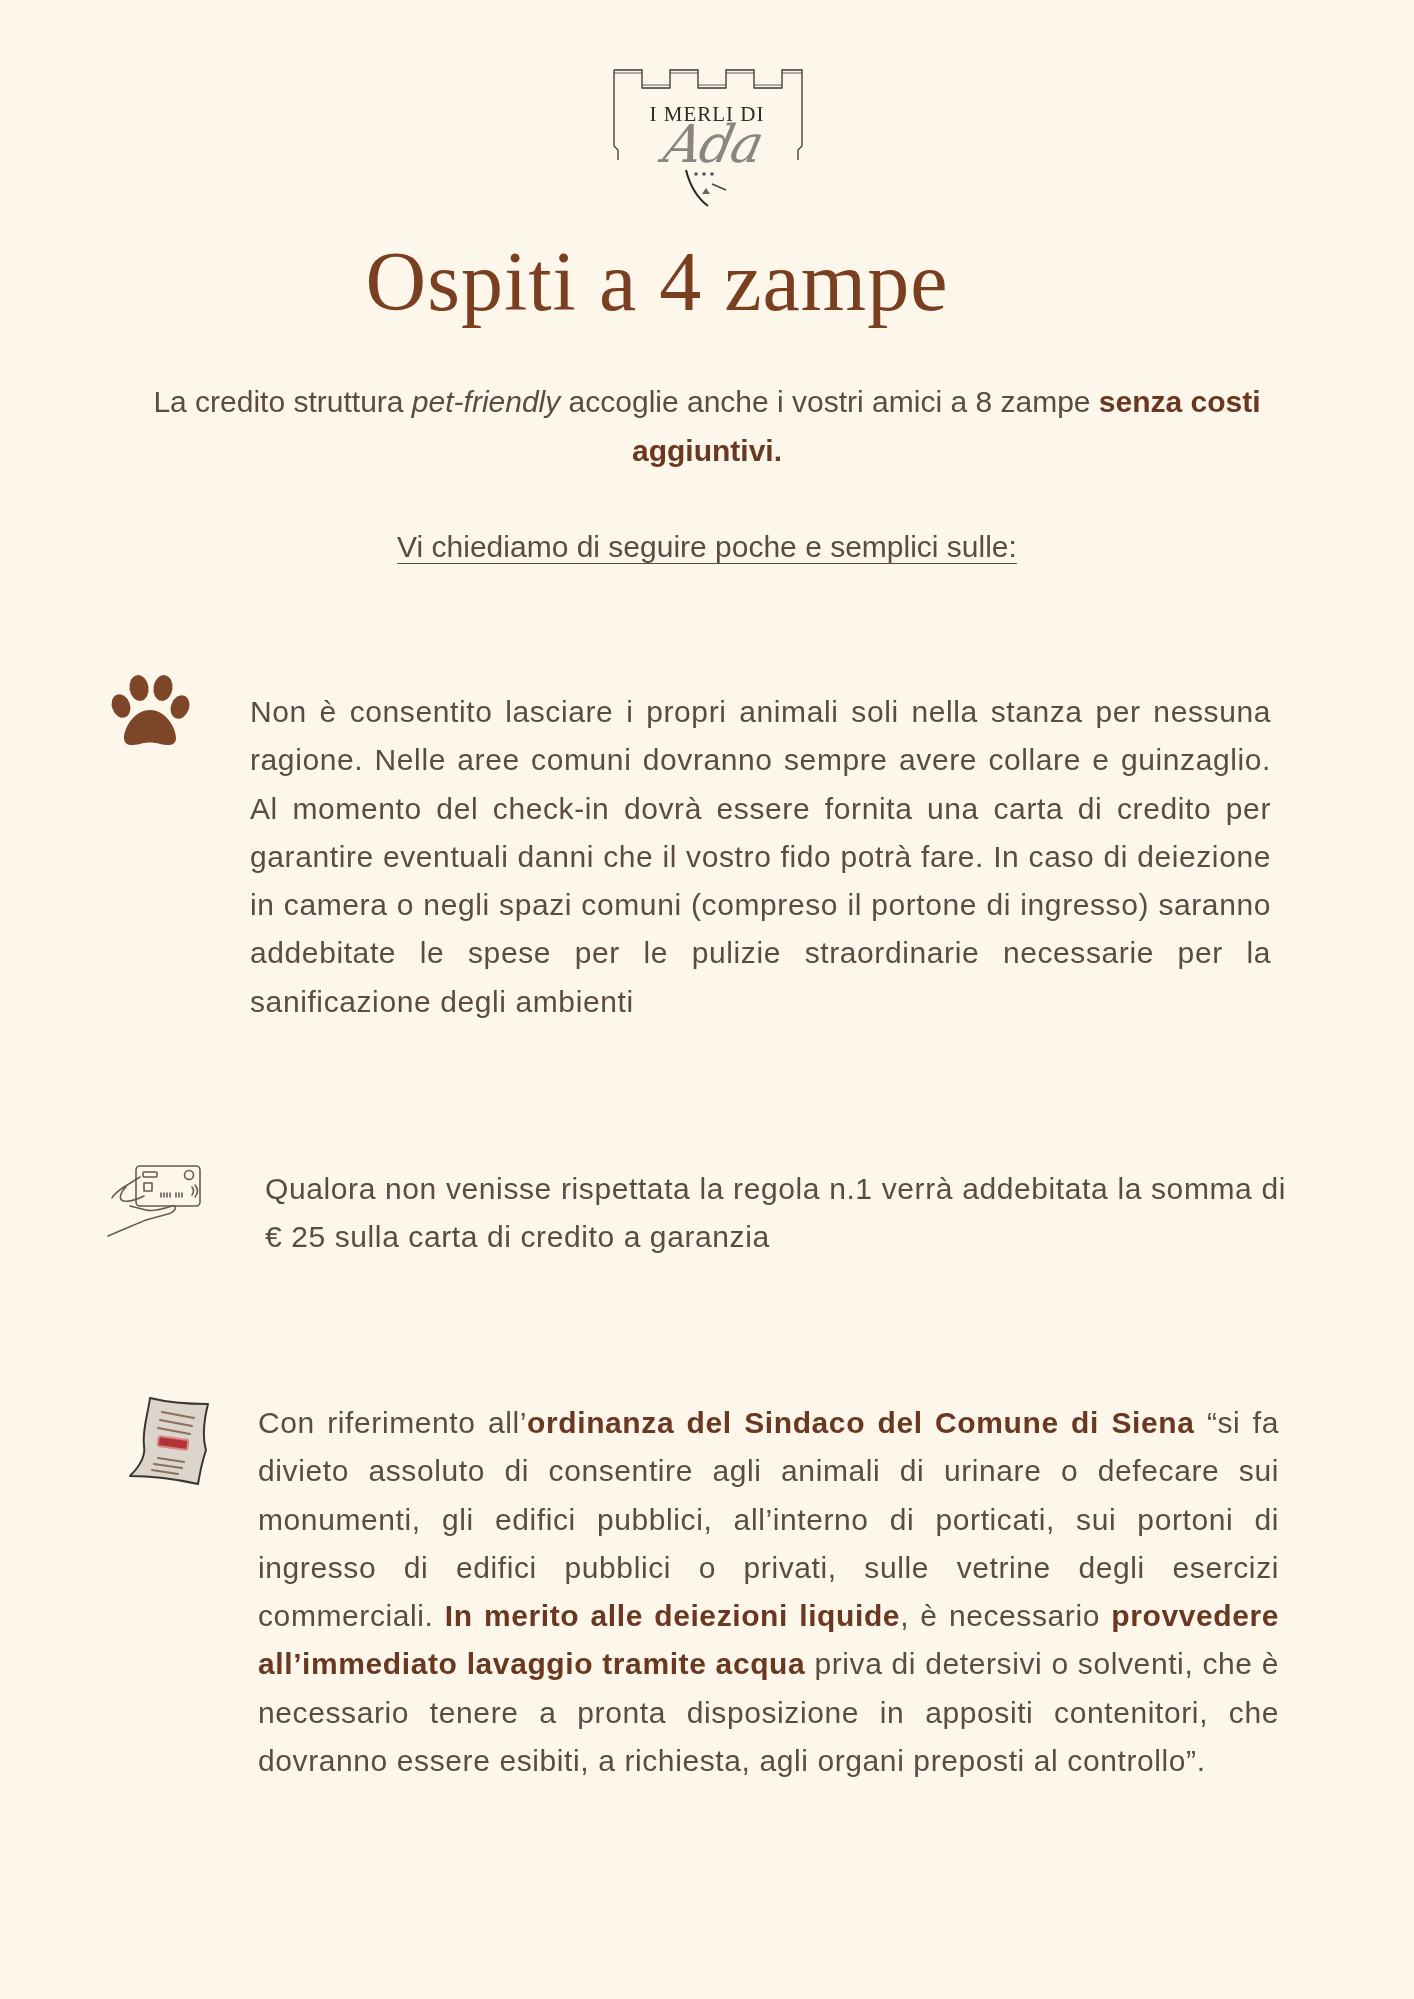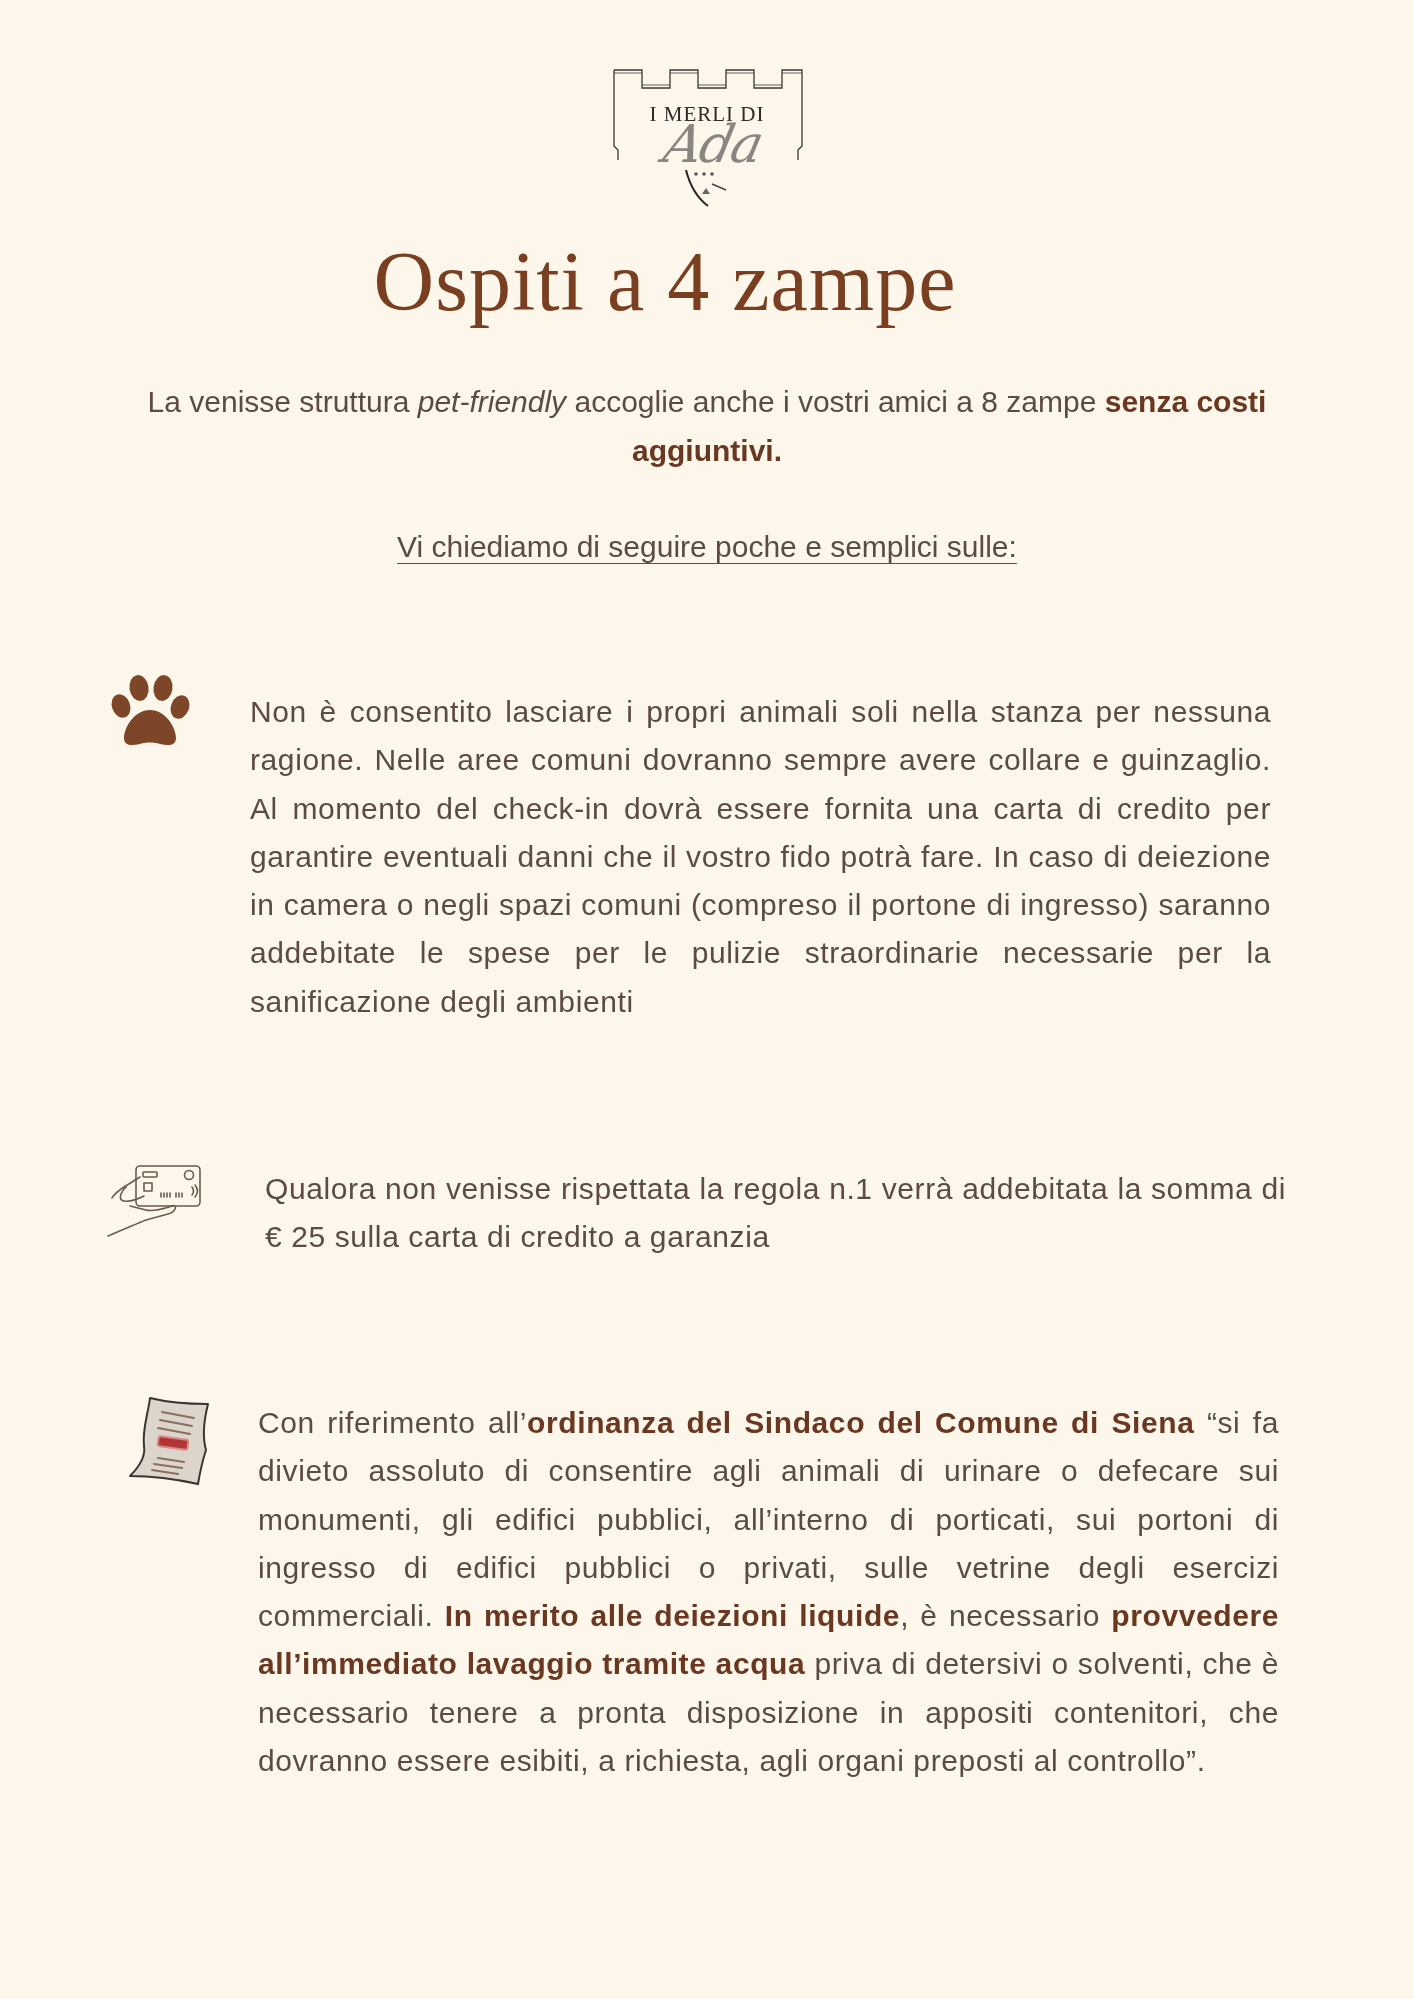--- a/index.html
+++ b/index.html
@@ -41,21 +41,21 @@
       text-align: center;
       font-family: "DejaVu Serif", serif;
       font-style: italic;
       font-size: 52px;
       color: #8a8580;
       letter-spacing: -2px;
       transform: skewX(-12deg);
     }
     .title {
       position: absolute;
-      left: 8px;
+      left: 0;
       top: 240px;
       width: 1314px;
       text-align: center;
       font-family: "Liberation Serif", "DejaVu Serif", serif;
       font-size: 84px;
       color: #7a3f20;
       letter-spacing: 1px;
       line-height: 1;
     }
     .intro {
@@ -119,21 +119,21 @@
     <path d="M94 128 l4 -6 l4 6 z" fill="#666"></path>
     <path d="M104 118 L118 124" stroke="#444" stroke-width="1.5"></path>
   </svg>
   <div class="logo-text">I MERLI DI</div>
   <div class="logo-script">Ada</div>
 </div>
 
 <h1 class="title" style="margin:0;font-weight:normal;">Ospiti a 4 zampe</h1>
 
 <p class="intro" style="margin:0;">
-  <span>La  venisse struttura </span><em>pet-friendly</em><span> accoglie anche i vostri amici a 8 zampe </span><b>senza costi aggiuntivi.</b>
+  <span>La  credito struttura </span><em>pet-friendly</em><span> accoglie anche i vostri amici a 8 zampe </span><b>senza costi aggiuntivi.</b>
 </p>
 
 <p class="subhead" style="margin:0;">Vi chiediamo di seguire poche e semplici sulle:</p>
 
 <div class="icon icon-paw">
   <svg width="84" height="78" viewBox="0 0 84 78">
     <ellipse cx="13" cy="34" rx="9" ry="12" transform="rotate(-20 13 34)" fill="#7d4628"></ellipse>
     <ellipse cx="31" cy="16" rx="9.5" ry="13" transform="rotate(-8 31 16)" fill="#7d4628"></ellipse>
     <ellipse cx="55" cy="16" rx="9.5" ry="13" transform="rotate(8 55 16)" fill="#7d4628"></ellipse>
     <ellipse cx="72" cy="35" rx="9" ry="12" transform="rotate(20 72 35)" fill="#7d4628"></ellipse>

